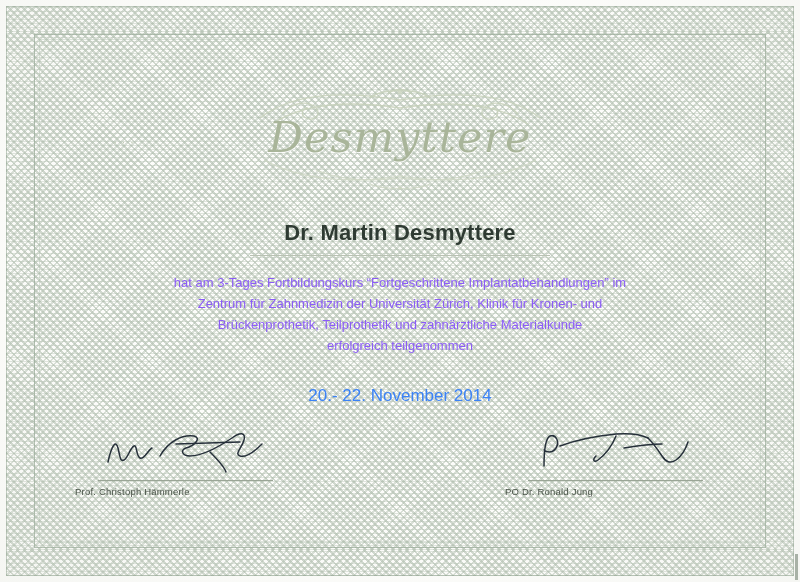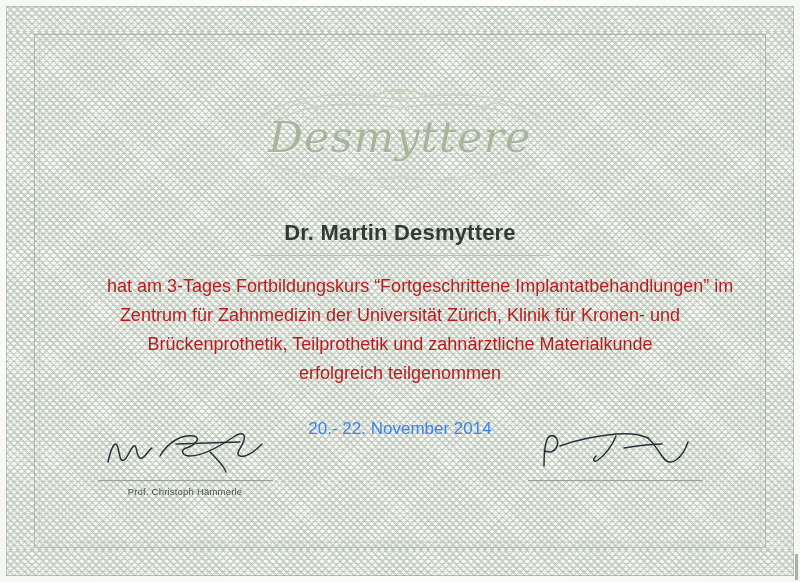--- a/index.html
+++ b/index.html
@@ -133,23 +133,23 @@
 
   .rule {
     width: 300px;
     height: 1px;
     background: #b9c2b3;
     margin: 9px auto 0 auto;
   }
 
   .body-text {
     margin-top: 16px;
-    font-size: 18px;
+    font-size: 13px;
     line-height: 1.62;
-    color: #b91c1c;
+    color: #8b5cf6;
     padding: 0 52px;
   }
   .body-text div { white-space: nowrap; }
 
   .date {
     margin-top: 30px;
     font-size: 17px;
     color: #3b82f6;
   }
 
@@ -163,21 +163,21 @@
     position: absolute;
     left: 0;
     right: 0;
     bottom: 18px;
     height: 92px;
   }
 
   .sig {
     position: absolute;
     width: 220px;
-    text-align: center;
+    text-align: left;
   }
   .sig.left { left: 20px; }
   .sig.right { right: 20px; }
 
   .sig-mark {
     height: 58px;
     position: relative;
   }
   .sig-mark svg { display: block; margin: 0 auto; }
 
@@ -283,20 +283,21 @@
             <g fill="none" stroke="#26303a" stroke-width="1.5" stroke-linecap="round">
               <path d="M24 44 C 24 28, 26 16, 30 14 C 36 12, 40 20, 36 26 C 32 32, 26 30, 24 28"></path>
               <path d="M40 24 C 56 18, 76 14, 96 12 C 110 11, 120 12, 128 16"></path>
               <path d="M96 14 C 92 24, 86 32, 78 38 C 74 41, 72 38, 76 34"></path>
               <path d="M128 16 C 134 22, 138 28, 142 34 C 146 40, 150 42, 156 38 C 162 34, 166 26, 168 20"></path>
               <path d="M104 26 C 116 24, 130 22, 142 22"></path>
             </g>
           </svg>
         </div>
         <div class="sig-line"></div>
+        <div class="sig-name">PO Dr. Ronald Jung</div>
       </div>
 
     </div>
 
   </div>
 
   <div class="edge-mark"></div>
 </div>
 
 </body></html>

